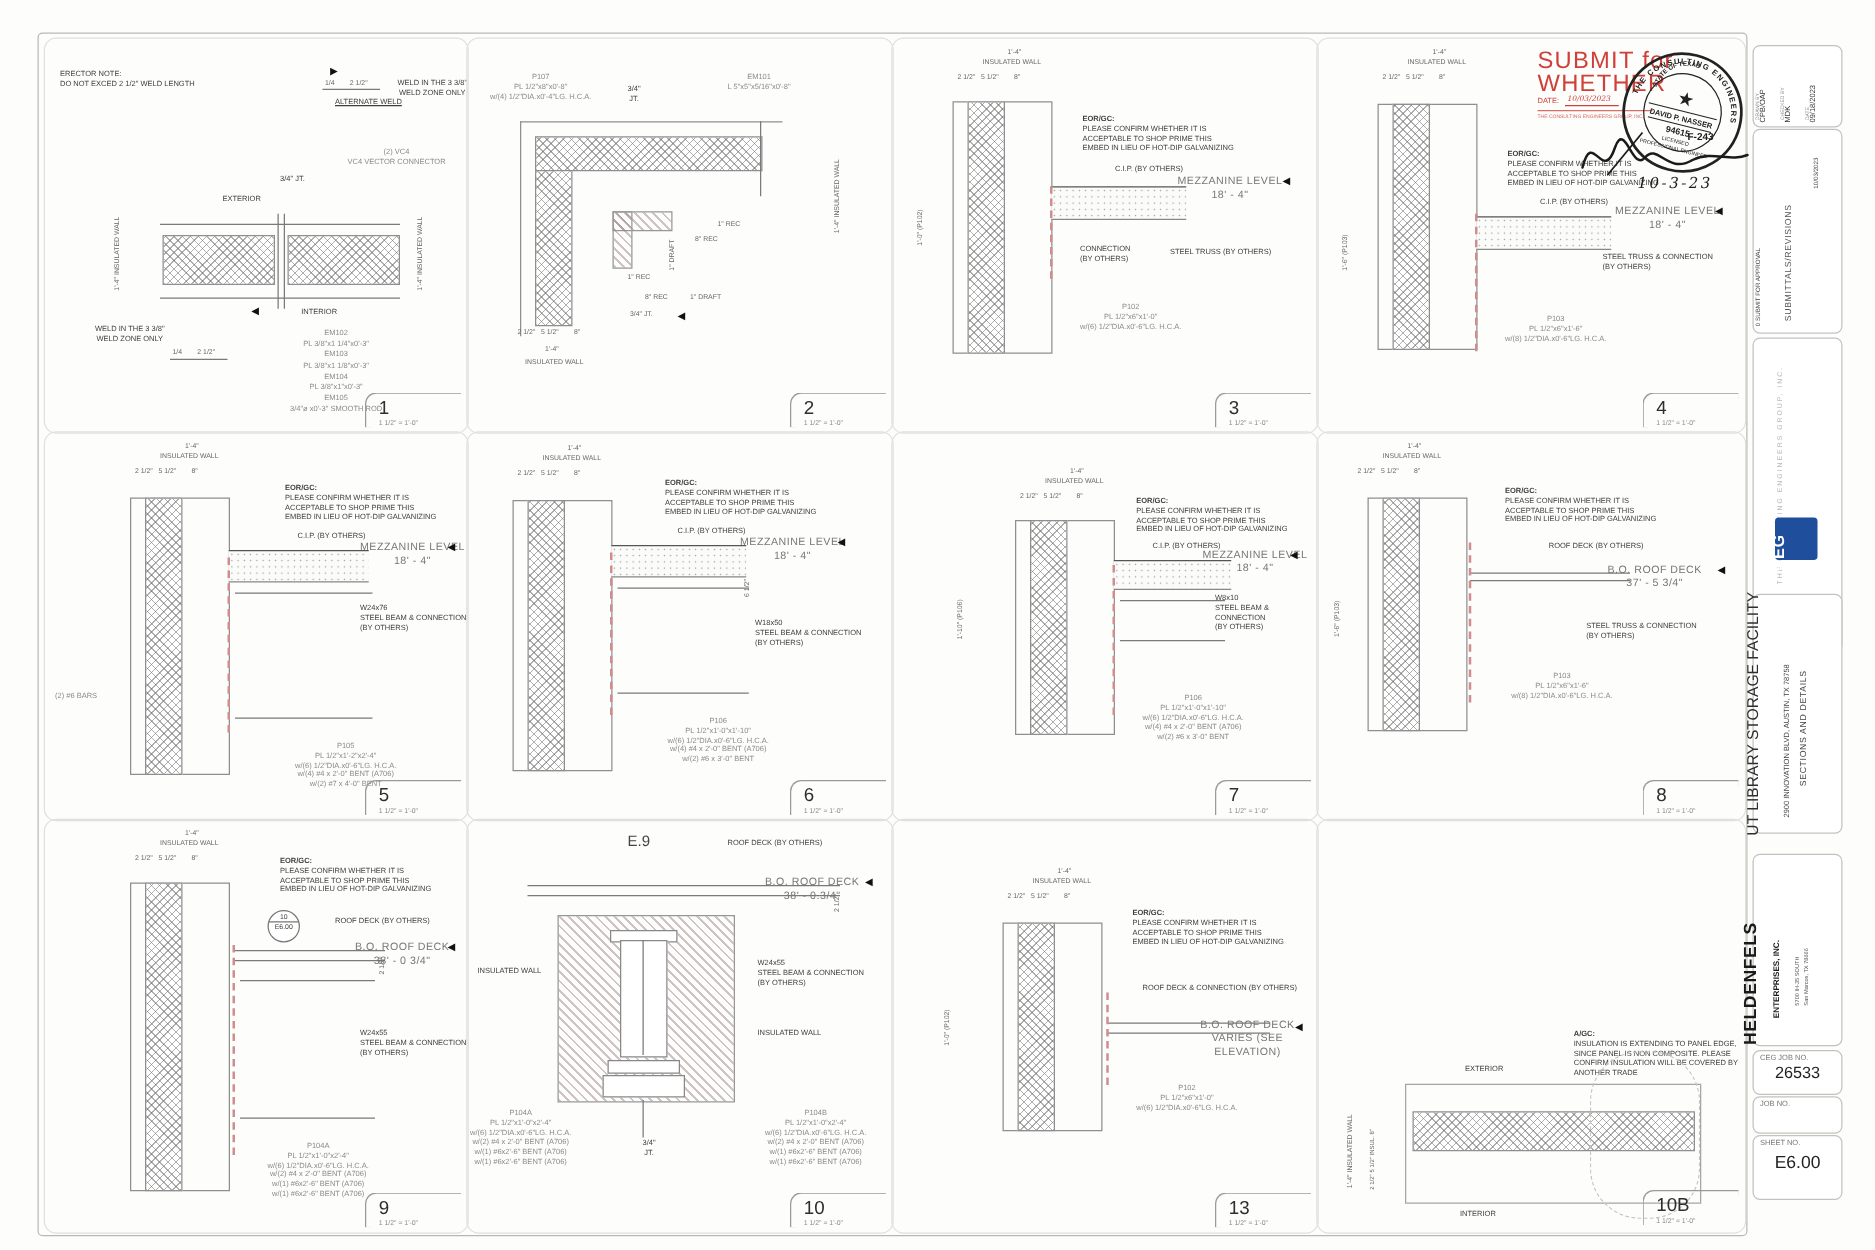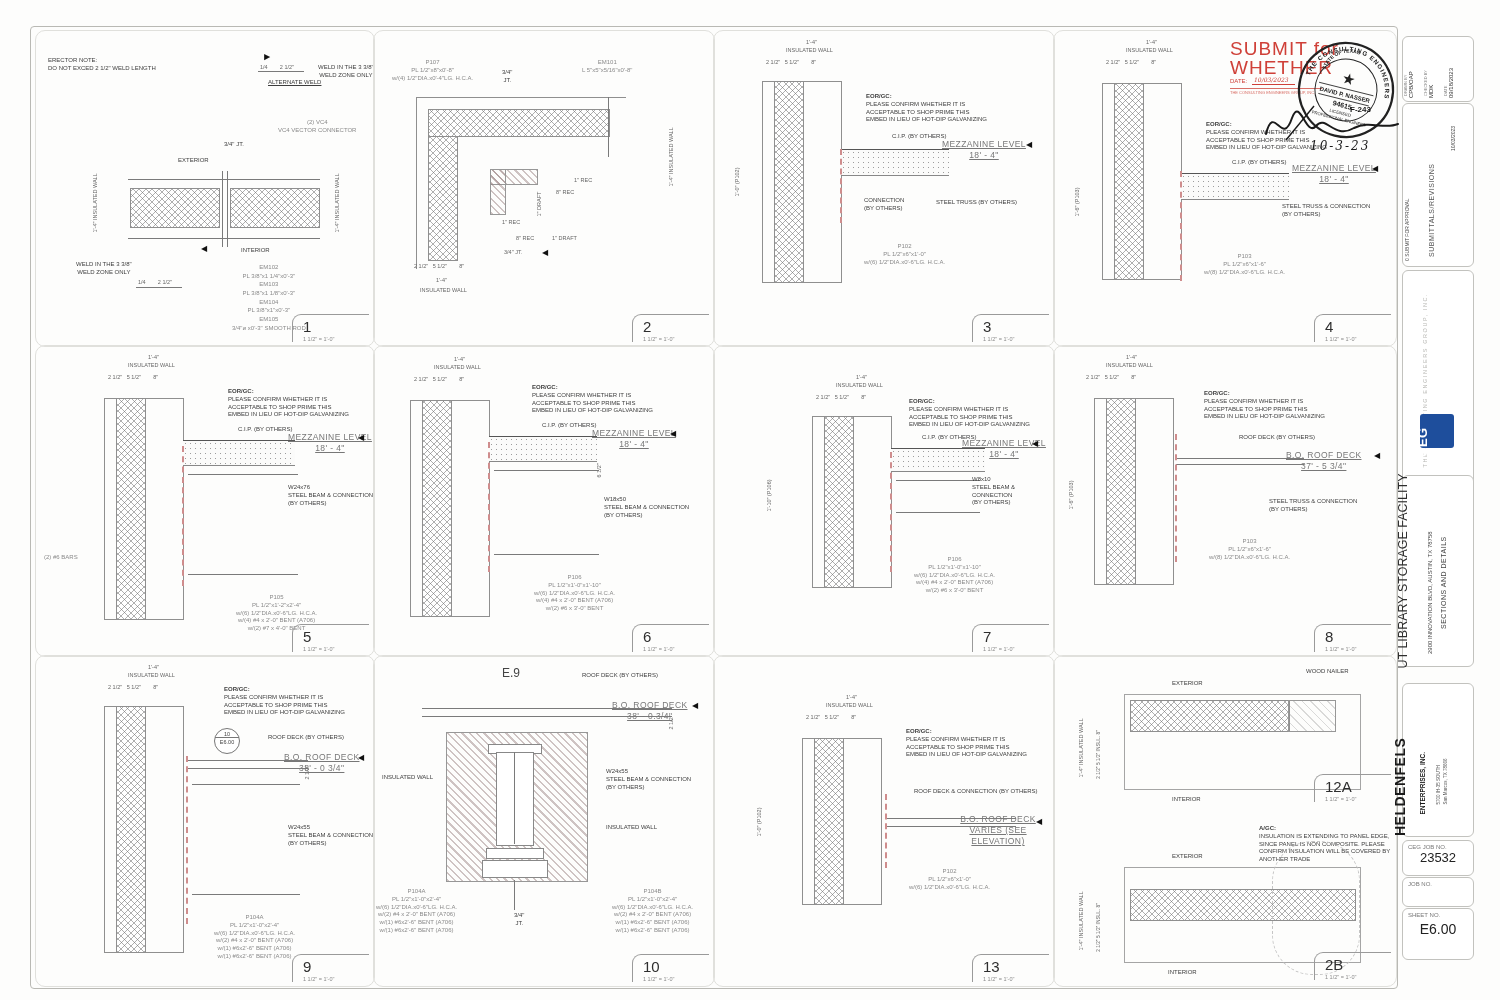--- a/index.html
+++ b/index.html
@@ -4,21 +4,21 @@
 <style>
   html,body{margin:0;padding:0;background:#ffffff;}
   .sheet{position:relative;width:1500px;height:1000px;background:#fdfdfc;font-family:"Liberation Sans",sans-serif;color:#333;overflow:hidden;}
   .bord{position:absolute;border:1px solid #b9b9b4;border-radius:4px;}
   .cell{position:absolute;border:1px solid #e0e0dc;border-radius:10px;}
   .ann{position:absolute;font-size:6px;color:#3d3d3d;line-height:1.3;white-space:pre-line;}
   .ann b{display:block;font-size:6px;}
   .g{color:#8a8a8a;}
   .c{text-align:center;}
   .pre{white-space:pre;}
-  .big{font-size:8.5px;color:#777;letter-spacing:.4px;text-decoration:underline;}
+  .big{font-size:8.5px;color:#777;letter-spacing:.4px;}
   .dim{position:absolute;font-size:5.5px;color:#666;white-space:pre;text-align:center;}
   .v{position:absolute;transform-origin:0 100%;transform:rotate(-90deg);white-space:nowrap;line-height:1;}
   .xh{position:absolute;border:1px solid #8f8f8f;background-color:#fff;background-image:repeating-linear-gradient(45deg,rgba(110,110,110,.55) 0 .9px,transparent .9px 4.6px),repeating-linear-gradient(-45deg,rgba(110,110,110,.55) 0 .9px,transparent .9px 4.6px);}
   .outl{position:absolute;border:1px solid #8f8f8f;}
   .conc{position:absolute;border-top:1.2px solid #555;border-bottom:1px solid #888;background-color:#fbfbfa;background-image:radial-gradient(#9c9c9c .6px,transparent .75px);background-size:5px 5px;}
   .line{position:absolute;background:#7a7a7a;}
   .redash{position:absolute;width:0;border-left:2px dashed #cf8d8d;}
   .diag{position:absolute;border:1px solid #979797;background:repeating-linear-gradient(45deg,rgba(150,125,125,.45) 0 1.6px,transparent 1.6px 5.2px);}
   .numbox{position:absolute;border-top:1px solid #9a9a9a;border-left:1px solid #9a9a9a;border-top-left-radius:9px;padding:3px 2px 0 10px;width:64px;}
   .dnum{font-size:15px;color:#2e2e2e;}
@@ -419,49 +419,35 @@
 w/(6) 1/2"DIA.x0'-6"LG. H.C.A.</div>
 
     <div class="numbox" style="right:5px;bottom:4px;">
       <div class="dnum">13</div>
       <div class="dscale">1 1/2" = 1'-0"</div>
     </div>
   </div>
 
   <div class="cell" style="left:1053px;top:655px;width:342px;height:330px;">
 
-    <div style="position:absolute;left:0;top:0;width:342px;height:165px;">
-      <div class="ann" style="left:118px;top:24px;">EXTERIOR</div>
-      <div class="outl" style="left:70px;top:38px;width:235px;height:94px;border-color:#a5a5a5;"></div>
-      <div class="xh" style="left:76px;top:44px;width:158px;height:30px;"></div>
-      <div class="diag" style="left:234px;top:44px;width:46px;height:30px;background:repeating-linear-gradient(45deg,rgba(150,150,150,.35) 0 1px,transparent 1px 6px);"></div>
-      <div class="ann" style="left:252px;top:12px;">WOOD NAILER</div>
-      <div class="ann" style="left:118px;top:140px;">INTERIOR</div>
-      <div class="v dim" style="left:30px;top:116px;">1'-4"  INSULATED WALL</div>
-      <div class="v dim" style="left:48px;top:118px;font-size:4.8px;">2 1/2"  5 1/2" INSUL.  8"</div>
-      <div class="numbox" style="right:5px;top:118px;">
-        <div class="dnum">12A</div>
-        <div class="dscale">1 1/2" = 1'-0"</div>
-      </div>
-    </div>
 
     <div style="position:absolute;left:0;top:165px;width:342px;height:165px;">
       <div class="ann" style="left:205px;top:4px;"><b>A/GC:</b><span>INSULATION IS EXTENDING TO PANEL EDGE,
 SINCE PANEL IS NON COMPOSITE. PLEASE
 CONFIRM INSULATION WILL BE COVERED BY
 ANOTHER TRADE</span></div>
       <div class="ann" style="left:118px;top:32px;">EXTERIOR</div>
       <div class="outl" style="left:70px;top:46px;width:235px;height:94px;border-color:#a5a5a5;"></div>
       <div class="xh" style="left:76px;top:68px;width:224px;height:30px;"></div>
       <div style="position:absolute;left:218px;top:20px;width:86px;height:132px;border:1px dashed #c5c5c5;border-radius:40px;"></div>
       <div class="ann" style="left:114px;top:148px;">INTERIOR</div>
       <div class="v dim" style="left:30px;top:124px;">1'-4"  INSULATED WALL</div>
       <div class="v dim" style="left:48px;top:126px;font-size:4.8px;">2 1/2"  5 1/2" INSUL.  8"</div>
       <div class="numbox" style="right:5px;bottom:6px;">
-        <div class="dnum">2B</div>
+        <div class="dnum">10B</div>
         <div class="dscale">1 1/2" = 1'-0"</div>
       </div>
     </div>
   </div>
 
   <div>
     <div class="stampline1" style="left:1230px;top:38px;">SUBMIT for</div>
     <div class="stampline1" style="left:1230px;top:57px;">WHETHER</div>
     <div class="stampsmall" style="left:1230px;top:78px;">DATE:</div>
     <div class="stampsmall hand" style="left:1252px;top:76px;border-bottom:1px solid #cf4038;padding:0 6px 1px 2px;">10/03/2023</div>
@@ -517,21 +503,21 @@
   <div class="v" style="left:1447px;top:622px;font-size:7px;color:#444;letter-spacing:.5px;">SECTIONS AND DETAILS</div>
 
   <div class="tb" style="left:1402px;top:683px;width:70px;height:152px;"></div>
   <div class="v" style="left:1407px;top:822px;font-size:14px;font-weight:bold;color:#1a1a1a;letter-spacing:.5px;">HELDENFELS</div>
   <div class="v" style="left:1426px;top:808px;font-size:6.5px;font-weight:bold;color:#1a1a1a;">ENTERPRISES, INC.</div>
   <div class="v" style="left:1441px;top:800px;font-size:4.5px;color:#555;">5700 IH-35 SOUTH</div>
   <div class="v" style="left:1448px;top:800px;font-size:4.5px;color:#555;">San Marcos, TX 78666</div>
 
   <div class="tb" style="left:1402px;top:840px;width:70px;height:34px;padding:0;">
     <div style="font-size:6px;color:#777;padding:3px 0 0 5px;">CEG JOB NO.</div>
-    <div style="font-size:13px;color:#222;text-align:center;">23532</div>
+    <div style="font-size:13px;color:#222;text-align:center;">26533</div>
   </div>
   <div class="tb" style="left:1402px;top:877px;width:70px;height:28px;">
     <div style="font-size:6px;color:#777;padding:3px 0 0 5px;">JOB NO.</div>
   </div>
   <div class="tb" style="left:1402px;top:908px;width:70px;height:50px;">
     <div style="font-size:6px;color:#777;padding:3px 0 0 5px;">SHEET NO.</div>
     <div style="font-size:14px;color:#222;text-align:center;padding-top:3px;">E6.00</div>
   </div>
 </div>
 

